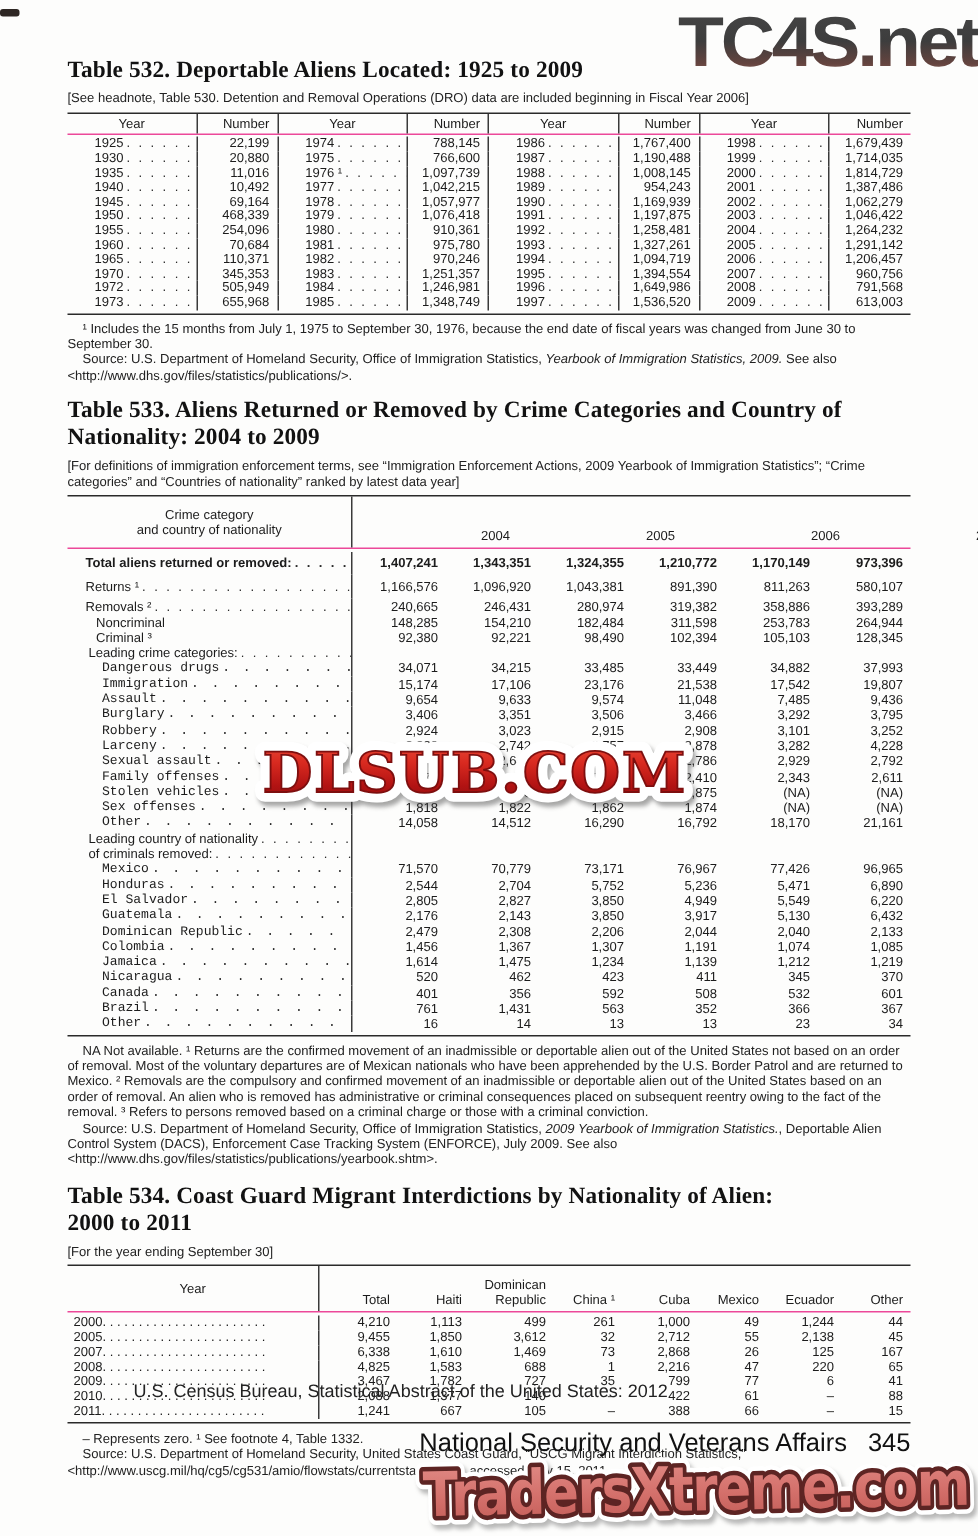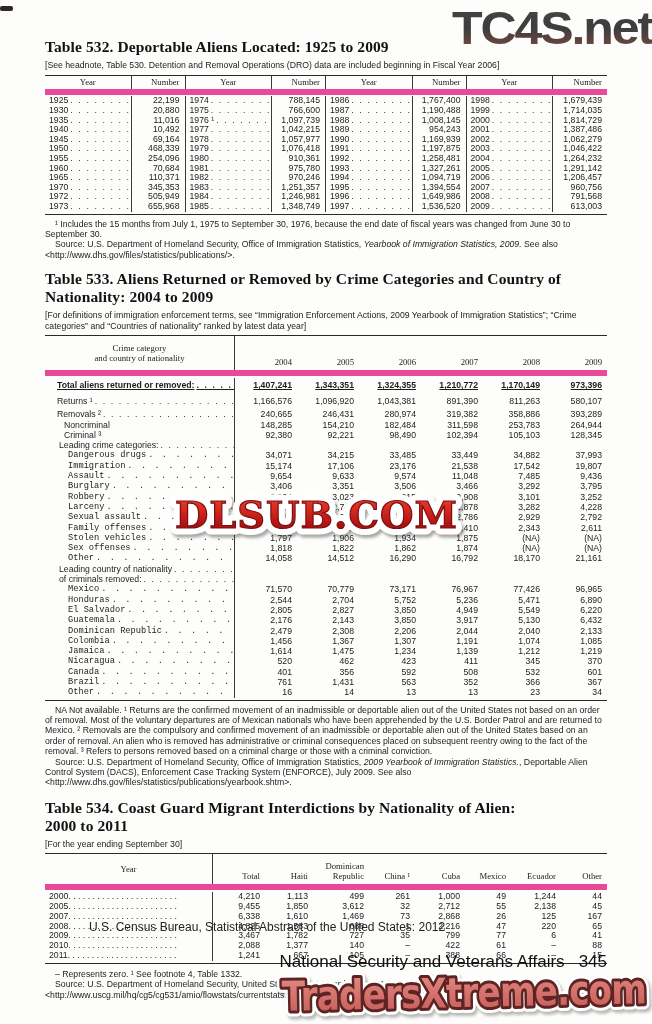--- a/index.html
+++ b/index.html
@@ -7,44 +7,44 @@
        font-family:"Liberation Sans",sans-serif;color:#1c1c1c;-webkit-font-smoothing:antialiased;}
   .content{position:absolute;left:45px;top:0;width:562px;}
   
   .tbl-title{font-family:"Liberation Serif",serif;font-weight:bold;font-size:15.5px;line-height:18px;color:#121212;letter-spacing:.1px;}
   .headnote{font-size:8.7px;line-height:10.4px;color:#222;margin-top:4px;}
   .fn{font-size:8.7px;line-height:10.4px;color:#222;margin:0;text-indent:10px;}
   .fn i{font-style:italic;}
   
   .rule-top{border-top:1.6px solid #2a2a2a;}
   .rule-bot{border-bottom:1.6px solid #2a2a2a;}
-  .hd-rule{border-bottom:6px solid #ec4899;font-family:Liberation Serif, serif;}
+  .hd-rule{border-bottom:1px solid #ec4899;}
   .num{text-align:right;padding-right:5px;}
   
   .g532{display:grid;grid-template-columns:86.5px 54px 86.5px 54px 86.5px 54px 86.5px 54px;}
   .g532 > div{font-size:8.7px;line-height:9.6px;height:9.6px;overflow:hidden;}
   .g532.hdr > div{height:13px;line-height:13px;}
   .c532{border-right:1px solid #3a3a3a;}
   .c532:last-child,.nolast{border-right:none;}
   .hY{text-align:center;}
   .hN{text-align:right;padding-right:5px;}
-  .ycell{display:flex;align-items:baseline;white-space:nowrap;padding-left:4px;}
+  .ycell{display:flex;align-items:baseline;white-space:nowrap;padding-left:4px;margin-left:14px;}
   .ycell .lead, .stub .lead{flex:1;min-width:0;overflow:hidden;white-space:nowrap;letter-spacing:1.6px;margin-left:2px;color:#2a2a2a;}
   .t532-body{padding:1px 0 2px 0;}
   
   .g533{display:grid;grid-template-columns:190px 62px 62px 62px 62px 62px 62px;}
   .g533 > div{font-size:8.7px;line-height:10.3px;height:10.3px;overflow:hidden;}
   .stub533{border-right:1px solid #3a3a3a;}
-  .hdr533{height:34px;display:grid;grid-template-columns:190px 62px 62px 62px 62px 62px 62px;}
+  .hdr533{height:34px;display:grid;grid-template-columns:190px 62px 62px 62px 62px 62px 62px;gap:48px;}
   .hdr533 .stubhead{border-right:1px solid #3a3a3a;display:flex;align-items:center;justify-content:center;
       text-align:center;font-size:8.7px;line-height:10.2px;white-space:pre-line;}
   .hdr533 .yr{display:flex;align-items:flex-end;justify-content:flex-end;padding:0 5px 3px 0;font-size:8.7px;}
   .stub{display:flex;align-items:baseline;white-space:nowrap;}
   .r-total > .stub533{font-weight:bold;}
-  .r-total > div{height:15px !important;line-height:15px !important;font-weight:bold;text-decoration:underline;}
+  .r-total > div{height:15px !important;line-height:15px !important;font-weight:bold;}
   .r-total + .row533 > div{padding-top:3px;height:13.3px !important;}
   .pl-l1 .stub{padding-left:12px;} .pl-l2 .stub{padding-left:17px;flex-direction:column;}
   .pl-sec .stub{padding-left:14px;} .pl-item .stub{padding-left:23px;font-family:Liberation Mono, monospace;} .pl-tot .stub{padding-left:12px;}
   .t533-body{padding:2px 0 2px 0;}
   
   .g534{display:grid;grid-template-columns:168px 52px 48px 56px 46px 50px 46px 50px 46px;}
   .g534 > div{font-size:8.7px;line-height:9.8px;height:9.8px;overflow:hidden;}
   .hdr534{height:30px;display:grid;grid-template-columns:168px 52px 48px 56px 46px 50px 46px 50px 46px;}
   .hdr534 .stubhead{border-right:1px solid #3a3a3a;display:flex;align-items:center;justify-content:center;font-size:8.7px;}
   .hdr534 .col{display:flex;align-items:flex-end;justify-content:flex-end;text-align:right;

